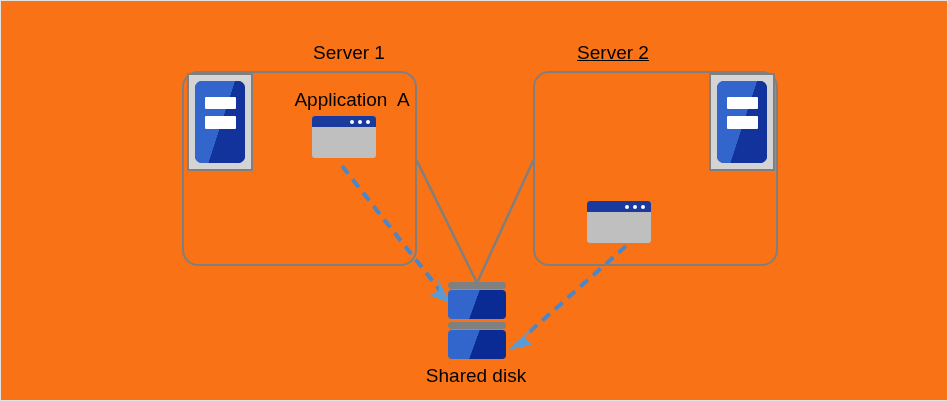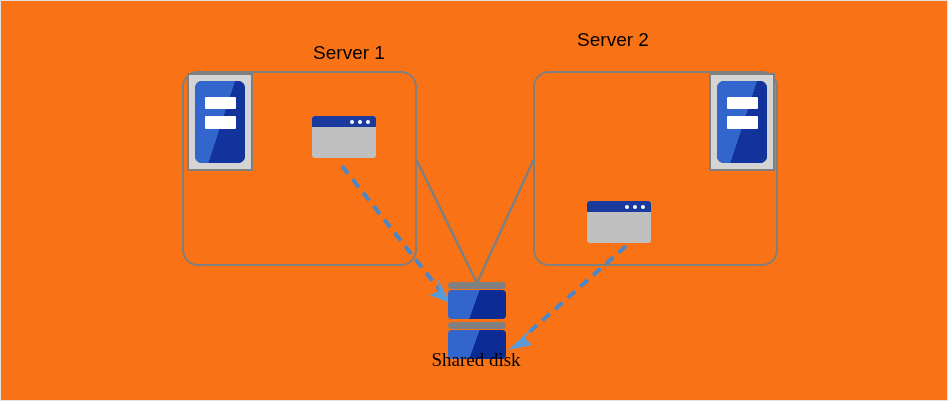--- a/index.html
+++ b/index.html
@@ -34,24 +34,24 @@
     color: #000000;
     font-size: 19px;
     line-height: 22px;
     white-space: pre;
     font-family: "Liberation Sans", sans-serif;
   }
   .label.center {
     text-align: center;
   }
   #server1-label { left: 236px; top: 41px; width: 224px; }
-  #server2-label { left: 500px; top: 28px; width: 224px; }
+  #server2-label { left: 500px; top: 41px; width: 224px; text-decoration: underline; }
   #app-a-label   { left: 256px; top: 88px; width: 190px; }
   #app-b-label   { left: 513px; top: 173px; width: 200px; }
-  #disk-label    { left: 365px; top: 348px; width: 220px; font-family: Liberation Serif, serif; }
+  #disk-label    { left: 365px; top: 364px; width: 220px; }
 
   
   .server-box {
     position: absolute;
     border: 2.5px solid #7f7f7f;
     border-radius: 16px;
     box-sizing: border-box;
     background: transparent;
   }
   #server1-box { left: 181px; top: 70px; width: 235px; height: 195px; }
@@ -175,20 +175,21 @@
   <div class="server-box" id="server1-box"></div>
 
   <div class="server-icon" id="server1-icon">
     <div class="server-icon-inner">
       <div class="sheen"></div>
       <div class="bar b1"></div>
       <div class="bar b2"></div>
     </div>
   </div>
 
+  <div class="label center" id="app-a-label">Application  A</div>
 
   <div class="app-window" id="app-a-window">
     <div class="titlebar">
       <span class="dot d1"></span>
       <span class="dot d2"></span>
       <span class="dot d3"></span>
     </div>
   </div>
 
   <div class="label center" id="server2-label">Server 2</div>

